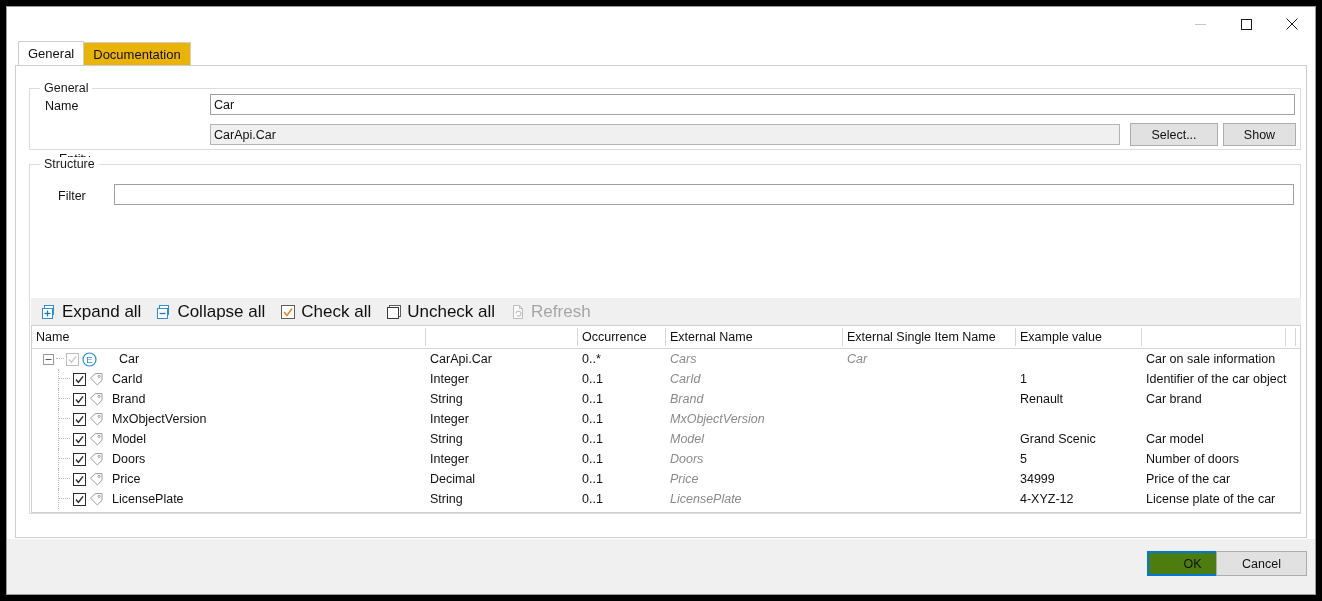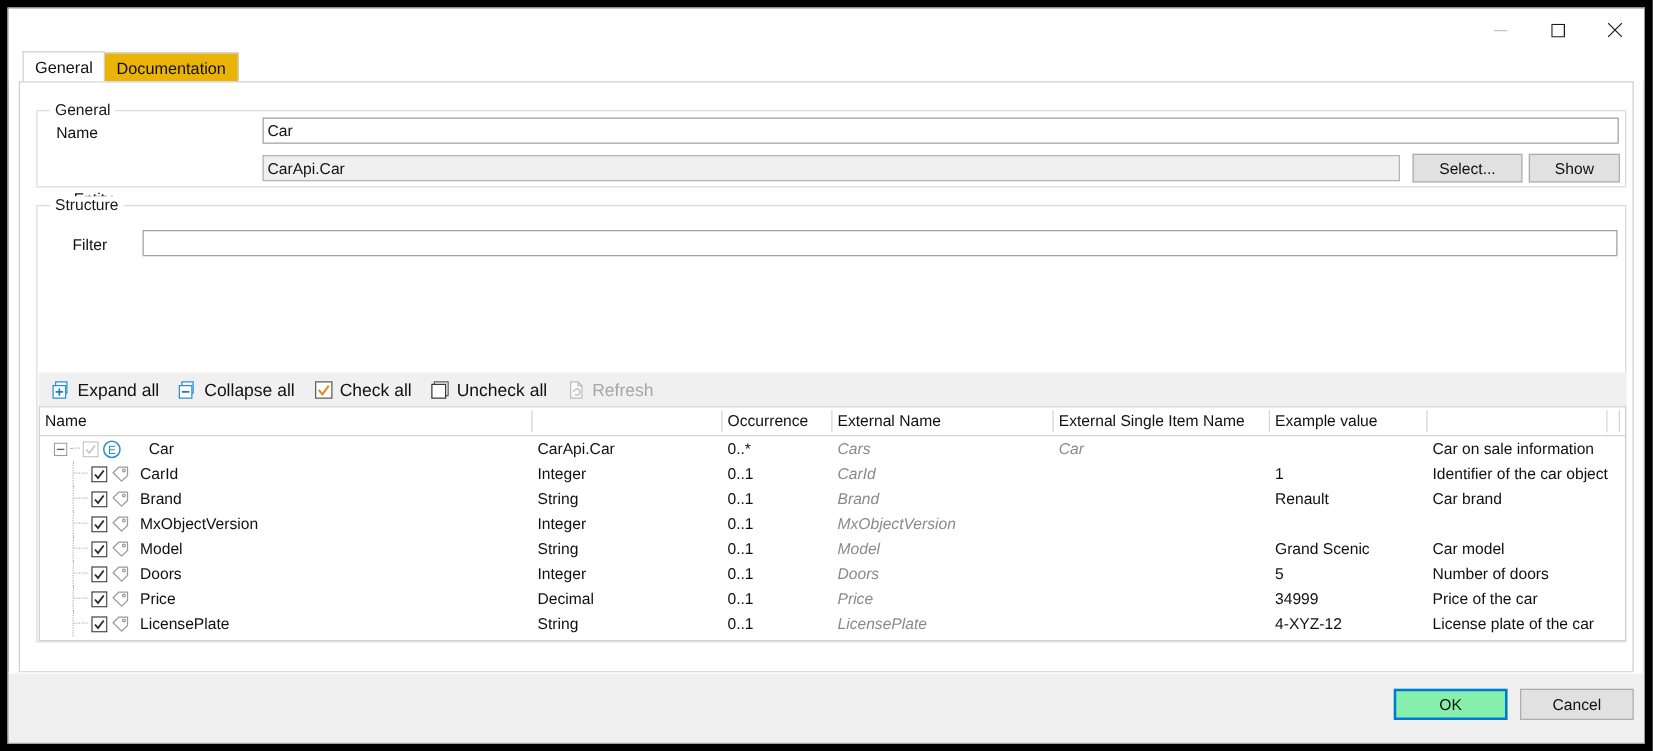--- a/index.html
+++ b/index.html
@@ -170,23 +170,23 @@
     width: 1270px;
     height: 27px;
     background: #f0f0f0;
     display: flex;
     align-items: center;
     padding-left: 10px;
     box-sizing: border-box;
   }
   .tb-item {
     display: flex;
-    align-items: flex-end;
+    align-items: center;
     margin-right: 15px;
-    font-size: 14px;
+    font-size: 17px;
     color: #111;
     white-space: nowrap;
   }
   .tb-item.disabled { color: #a6a6a6; }
   .tb-icon {
     width: 16px;
     height: 16px;
     margin-right: 5px;
     display: block;
   }
@@ -283,21 +283,22 @@
     box-sizing: border-box;
     font-family: "Liberation Sans", sans-serif;
     font-size: 12.5px;
     color: #111;
     display: flex;
     align-items: center;
     justify-content: center;
   }
   .fbtn.primary {
     border: 2px solid #0078d7;
-    background: #86efac;
+    background: #4d7c0f;
+    margin-left: 32px;
   }
 </style>
 </head>
 <body>
 
 <div class="window">
 
   <div class="titlebar">
     <div class="win-buttons">
       <div class="win-btn">

